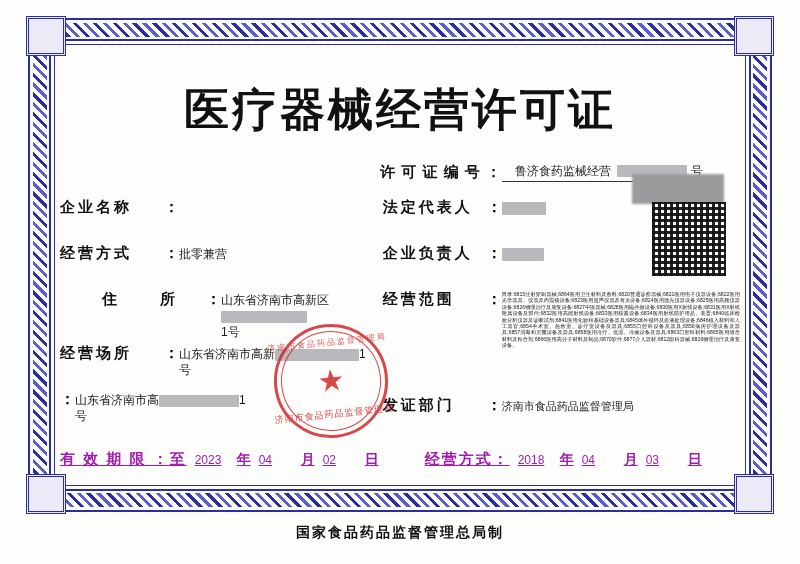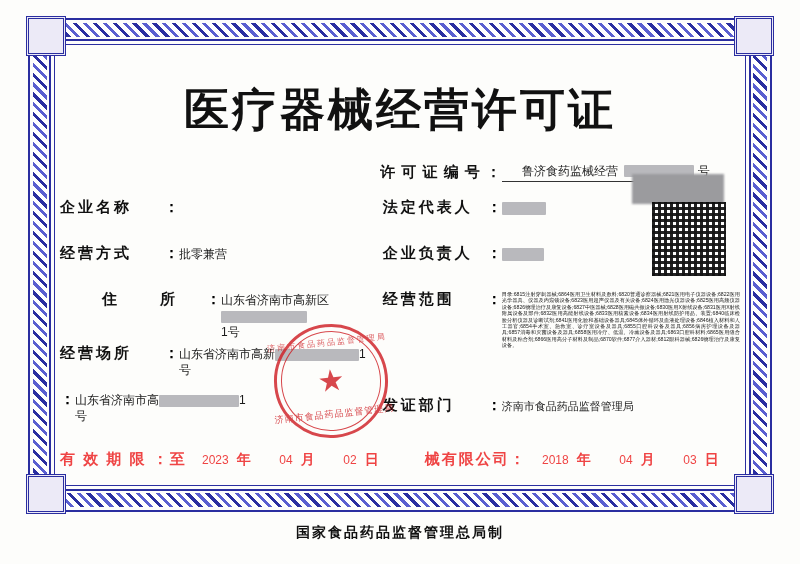--- a/index.html
+++ b/index.html
@@ -100,21 +100,21 @@
     color: #111;
   }
   .cert-no-label {
     font-weight: bold;
     letter-spacing: 1px;
     font-size: 15px;
   }
   .cert-no-value {
     font-size: 12px;
     color: #222;
-    margin-left: 20px;
+    margin-left: 13px;
     position: relative;
     white-space: nowrap;
   }
   .redact {
     display: inline-block;
     background: #b9b9bd;
     border-radius: 1px;
     vertical-align: middle;
   }
   .cert-no-underline {
@@ -252,31 +252,32 @@
     white-space: nowrap;
   }
 
   
   .dates-row {
     display: flex;
     margin-top: 10px;
     align-items: center;
     font-size: 15px;
     font-weight: bold;
-    color: #ef4444;
+    color: #a21caf;
+    text-decoration: underline;
   }
   .date-group { display: flex; align-items: center; }
   .date-label { letter-spacing: 2px; }
   .date-num {
     font-size: 12px;
     font-weight: normal;
     border-bottom: 0px;
     padding: 0 8px;
     min-width: 34px;
-    text-align: right;
+    text-align: left;
   }
   .date-unit { font-size: 14px; font-weight: bold; }
   .spacer-lg { width: 46px; }
 
   .footer {
     position: absolute;
     left: 0;
     right: 0;
     bottom: 22px;
     text-align: center;
@@ -397,21 +398,21 @@
         <span class="date-label">至</span>
         <span class="date-num">2023</span>
         <span class="date-unit">年</span>
         <span class="date-num">04</span>
         <span class="date-unit">月</span>
         <span class="date-num">02</span>
         <span class="date-unit">日</span>
       </div>
       <div class="spacer-lg"></div>
       <div class="date-group">
-        <span class="date-label">械有限公司：</span>
+        <span class="date-label">经营方式：</span>
         <span class="date-num">2018</span>
         <span class="date-unit">年</span>
         <span class="date-num">04</span>
         <span class="date-unit">月</span>
         <span class="date-num">03</span>
         <span class="date-unit">日</span>
       </div>
     </div>
 
     <div class="qr-blur"></div>

